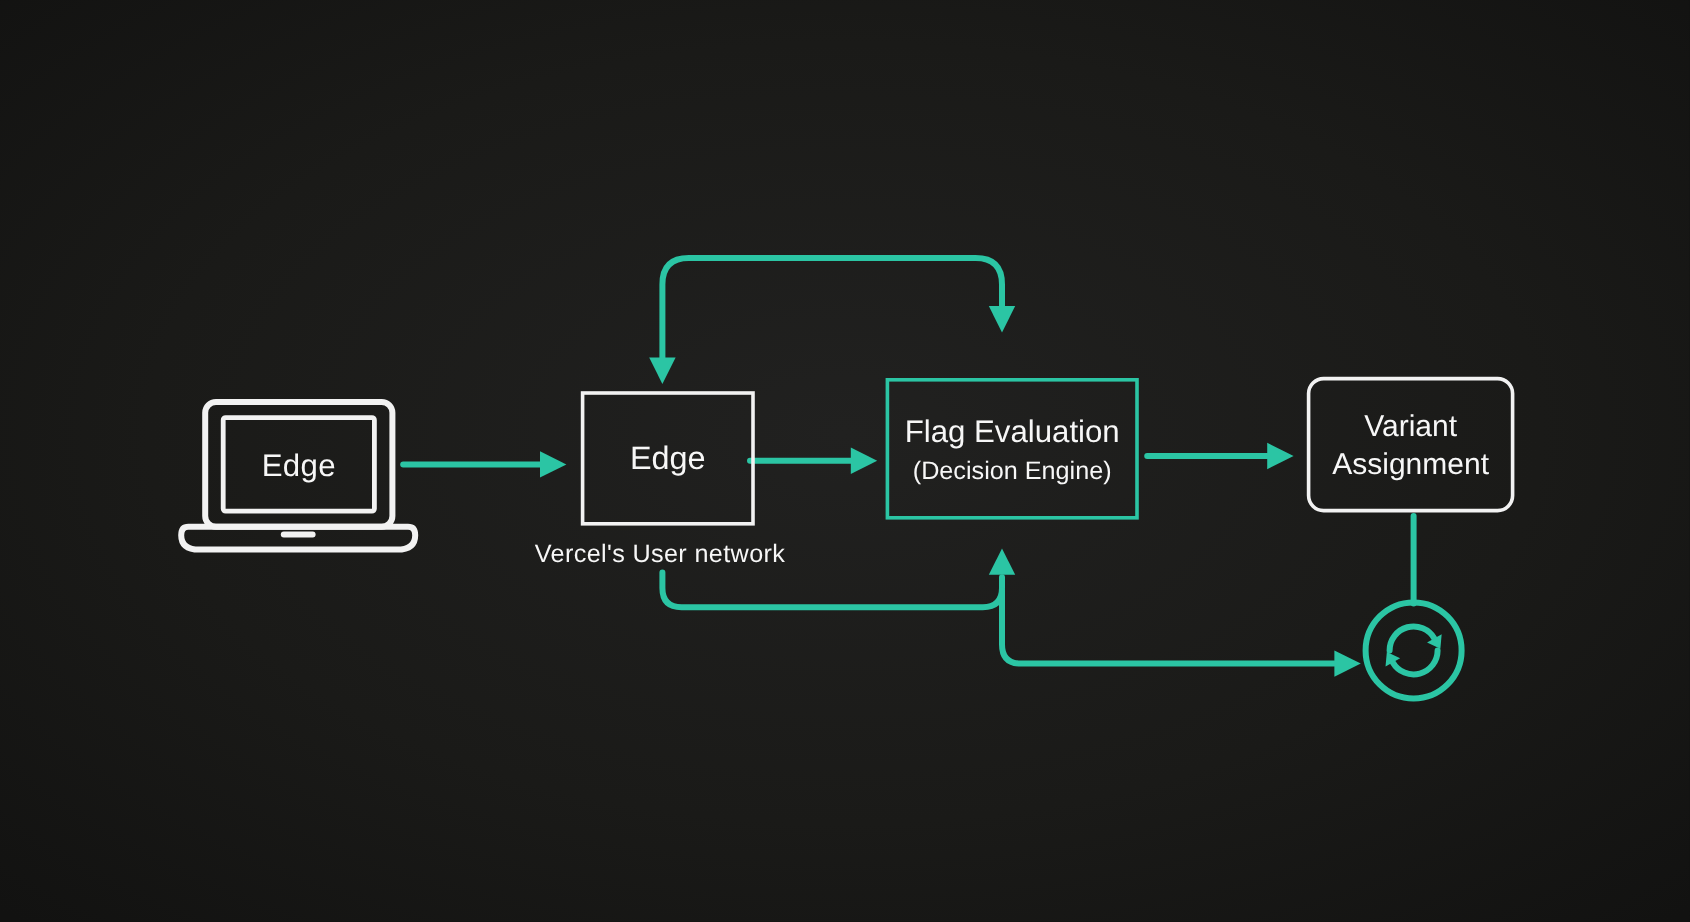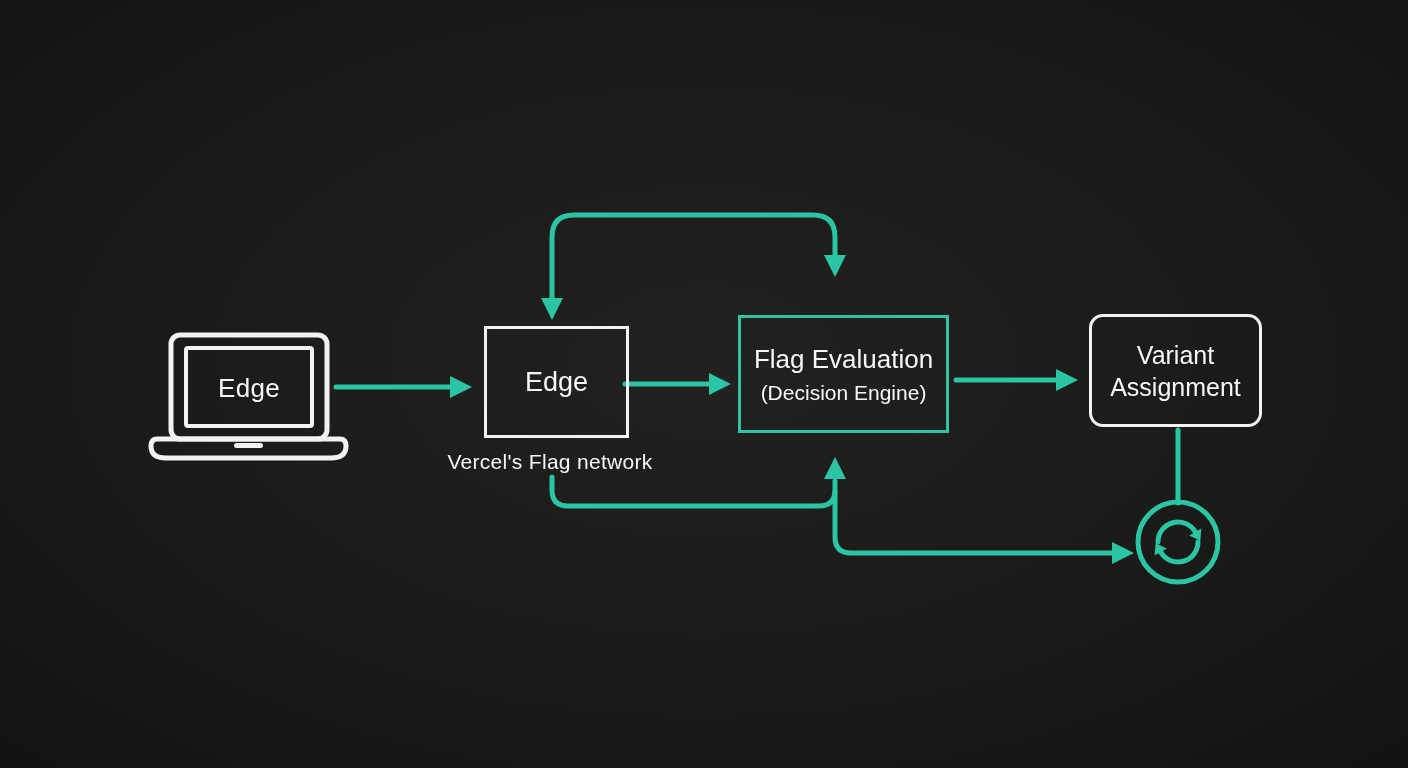--- a/index.html
+++ b/index.html
@@ -129,21 +129,21 @@
       <path class="stroke-accent" d="M1198,542 A20,20 0 0 1 1160.7,552"></path>
       <path class="fill-accent" d="M1155.7,543.3 L1166.8,548.5 L1154.6,555.5 Z"></path>
     </g>
   </svg>
 
   <div class="label user-label">Edge</div>
 
   <div class="node-box box-edge">
     <div class="title">Edge</div>
   </div>
-  <div class="label edge-caption">Vercel's Flag network</div>
+  <div class="label edge-caption">Vercel's User network</div>
 
   <div class="node-box box-variant">
     <div class="title">Variant Assignment</div>
   </div>
 
   <div class="node-box box-flag">
     <div class="title">Flag Evaluation</div>
     <div class="subtitle">(Decision Engine)</div>
   </div>
 

